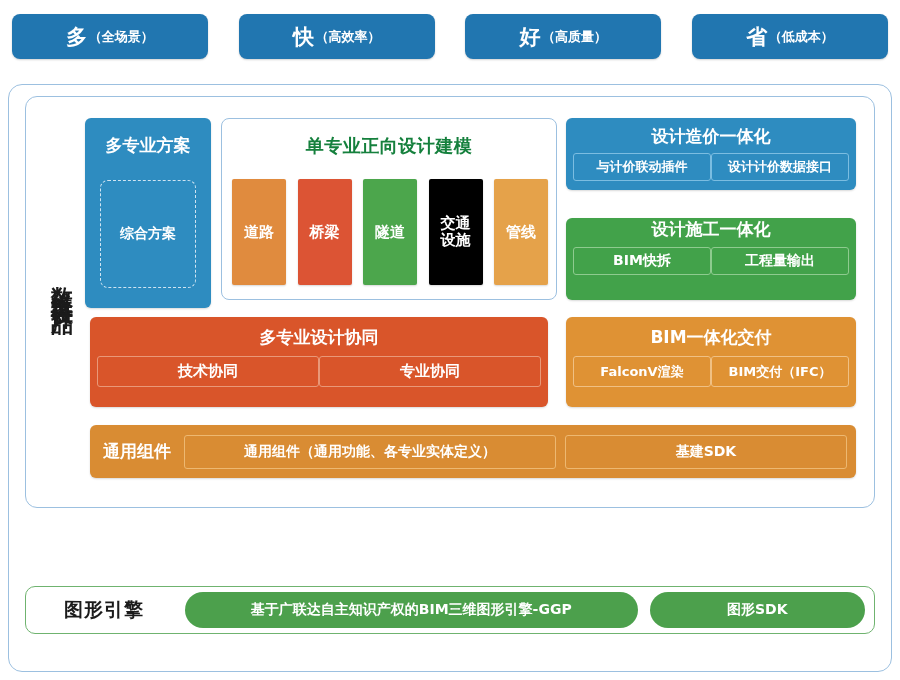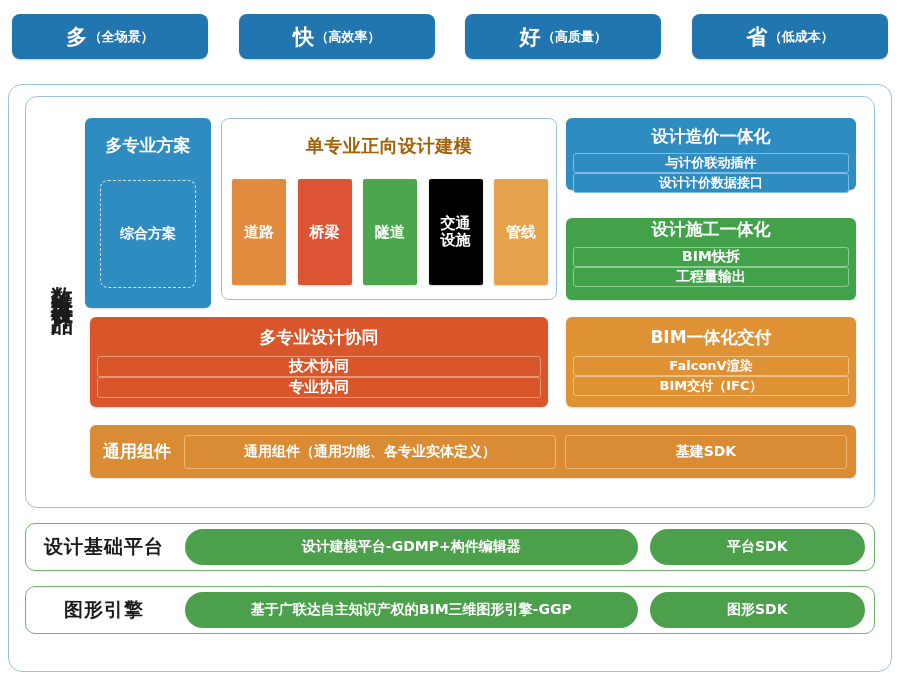--- a/index.html
+++ b/index.html
@@ -107,21 +107,20 @@
   }
   .block-title {
     text-align: center;
     font-weight: bold;
     color: #ffffff;
   }
   .subrow {
     display: flex;
     padding: 0 7px 7px 7px;
     box-sizing: border-box;
-    flex-direction: column;
   }
   .subbox {
     flex: 1;
     display: flex;
     align-items: center;
     justify-content: center;
     font-weight: bold;
     color: #ffffff;
     border-radius: 3px;
     box-sizing: border-box;
@@ -165,21 +164,21 @@
     height: 182px;
     border: 1.2px solid #9cc0e0;
     border-radius: 8px;
     background: #ffffff;
     box-sizing: border-box;
   }
   .single-card .card-title {
     text-align: center;
     font-size: 18px;
     font-weight: bold;
-    color: #a16207;
+    color: #15803d;
     padding-top: 15px;
     letter-spacing: 0.5px;
   }
   .pill-row {
     position: absolute;
     left: 10px;
     top: 60px;
     width: 316px;
     height: 106px;
     display: flex;
@@ -410,25 +409,20 @@
       <div class="subbox">专业协同</div>
     </div>
   </div>
 
   <div class="block common-band">
     <div class="band-label">通用组件</div>
     <div class="subbox sub-wide">通用组件（通用功能、各专业实体定义）</div>
     <div class="subbox sub-narrow">基建SDK</div>
   </div>
 
-  <div class="plat-row row-a">
-    <div class="plat-label">设计基础平台</div>
-    <div class="plat-pill main" style="background: rgb(76, 160, 76);">设计建模平台-GDMP+构件编辑器</div>
-    <div class="plat-pill sdk" style="background: rgb(76, 160, 76);">平台SDK</div>
-  </div>
 
   <div class="plat-row row-b">
     <div class="plat-label">图形引擎</div>
     <div class="plat-pill main" style="background: rgb(76, 160, 76);">基于广联达自主知识产权的BIM三维图形引擎-GGP</div>
     <div class="plat-pill sdk" style="background: rgb(76, 160, 76);">图形SDK</div>
   </div>
 
 </div>
 
 </body></html>

